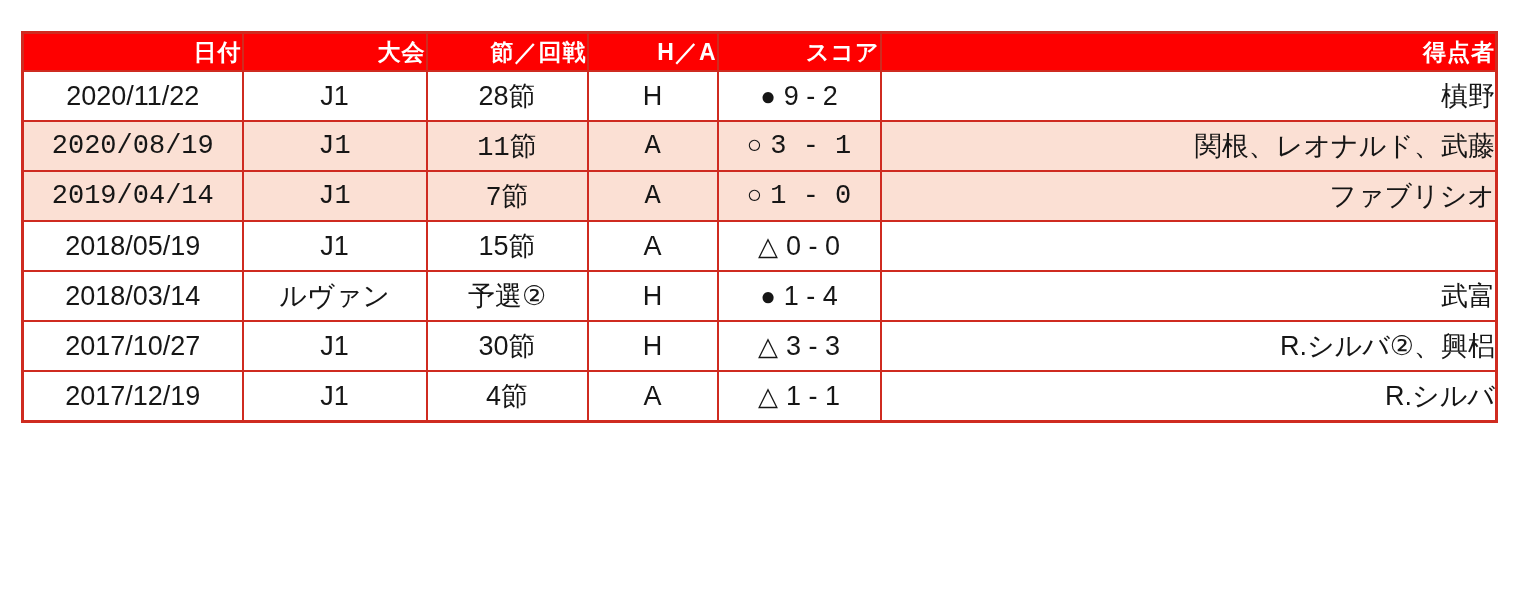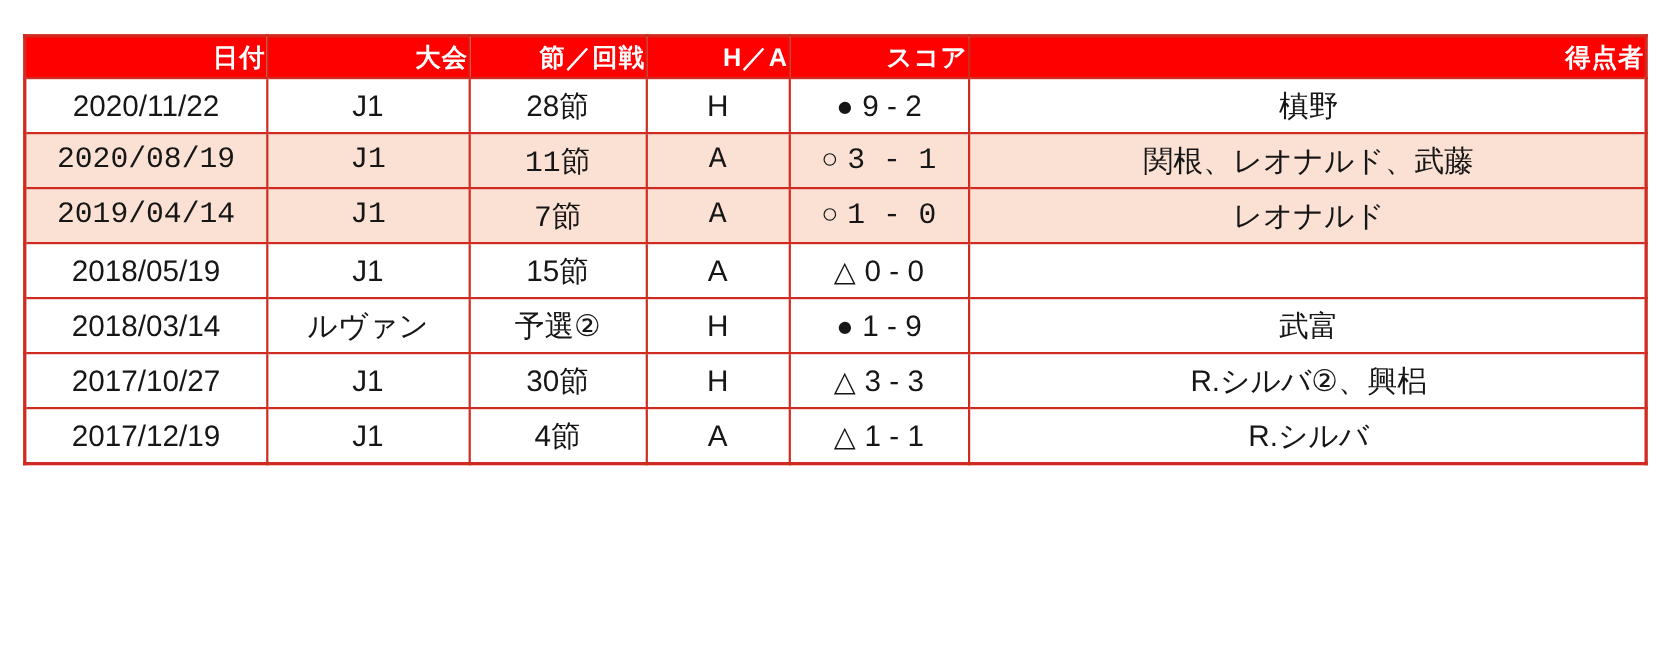--- a/index.html
+++ b/index.html
@@ -49,21 +49,21 @@
     font-size:27px;
     font-weight:400;
     height:48px;
     text-align:center;
   }
   .match-table tbody tr.hl td{
     background:var(--hl-bg);
     font-family:Liberation Mono, monospace;
   }
   .match-table td.col-scorers{
-    text-align:center;
+    text-align:right;
     padding-left:3px;
   }
   .result-mark{
     display:inline-block;
     margin-right:8px;
     font-size:26px;
   }
 </style>
 </head>
 <body>
@@ -104,36 +104,36 @@
           <td class="col-home-away">A</td>
           <td class="col-score"><span class="result-mark">○</span><span>3 - 1</span></td>
           <td class="col-scorers">関根、レオナルド、武藤</td>
         </tr>
         <tr class="hl">
           <td class="col-date">2019/04/14</td>
           <td class="col-competition">J1</td>
           <td class="col-round">7節</td>
           <td class="col-home-away">A</td>
           <td class="col-score"><span class="result-mark">○</span><span>1 - 0</span></td>
-          <td class="col-scorers">レオナルド</td>
+          <td class="col-scorers">ファブリシオ</td>
         </tr>
         <tr>
           <td class="col-date">2018/05/19</td>
           <td class="col-competition">J1</td>
           <td class="col-round">15節</td>
           <td class="col-home-away">A</td>
           <td class="col-score"><span class="result-mark">△</span><span>0 - 0</span></td>
           <td class="col-scorers"></td>
         </tr>
         <tr>
           <td class="col-date">2018/03/14</td>
           <td class="col-competition">ルヴァン</td>
           <td class="col-round">予選②</td>
           <td class="col-home-away">H</td>
-          <td class="col-score"><span class="result-mark">●</span><span>1 - 9</span></td>
+          <td class="col-score"><span class="result-mark">●</span><span>1 - 4</span></td>
           <td class="col-scorers">武富</td>
         </tr>
         <tr>
           <td class="col-date">2017/10/27</td>
           <td class="col-competition">J1</td>
           <td class="col-round">30節</td>
           <td class="col-home-away">H</td>
           <td class="col-score"><span class="result-mark">△</span><span>3 - 3</span></td>
           <td class="col-scorers">R.シルバ②、興梠</td>
         </tr>

